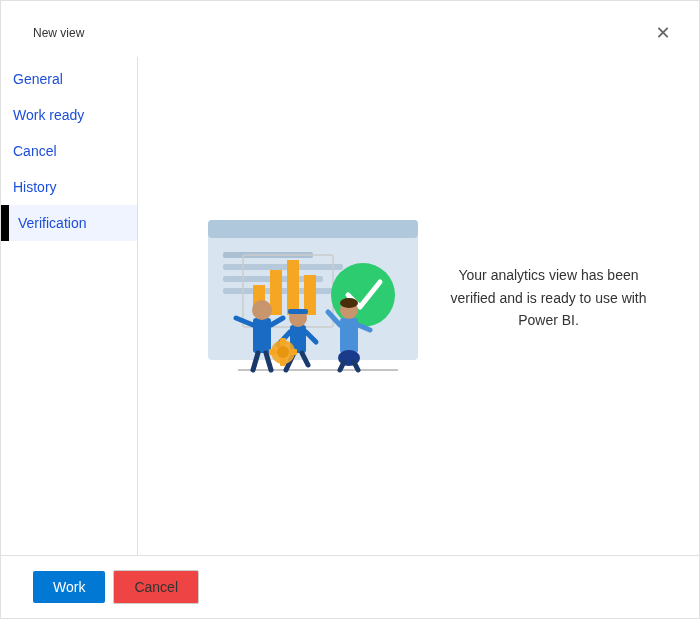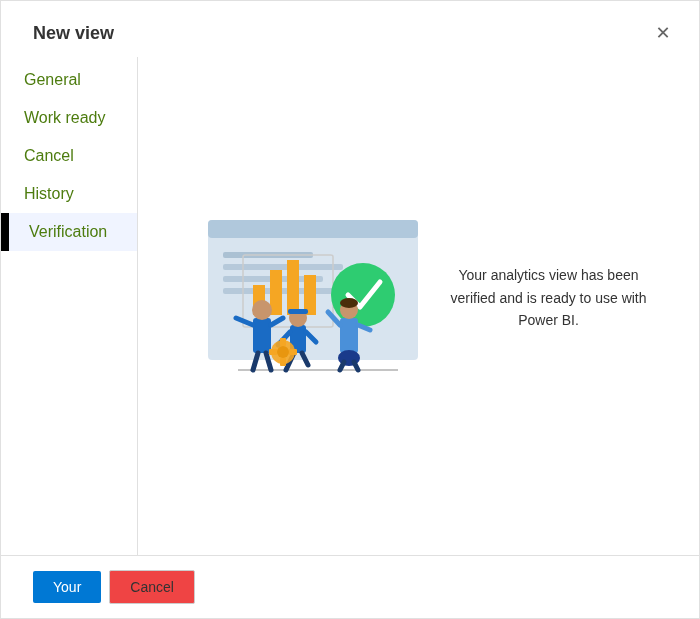--- a/index.html
+++ b/index.html
@@ -25,22 +25,22 @@
     }
 
     .dialog-header {
       display: flex;
       align-items: center;
       justify-content: space-between;
       padding: 16px 20px 8px 32px;
     }
 
     .dialog-title {
-      font-size: 18px;
-      font-weight: 700;
+      font-size: 12px;
+      font-weight: 400;
       color: #333;
     }
 
     .close-btn {
       background: none;
       border: none;
       cursor: pointer;
       font-size: 18px;
       color: #666;
       width: 32px;
@@ -59,24 +59,24 @@
 
     .sidebar {
       width: 137px;
       border-right: 1px solid #e0e0e0;
       display: flex;
       flex-direction: column;
       padding-top: 4px;
     }
 
     .sidebar-item {
-      padding: 10px 20px;
-      cursor: pointer;
-      color: #4d7c0f;
-      font-size: 16px;
+      padding: 10px 9px;
+      cursor: pointer;
+      color: #1d4ed8;
+      font-size: 14px;
       border-left: 3px solid transparent;
       user-select: none;
     }
     .sidebar-item.active {
       border-left: 8px solid #000000;
       background: #f0f4ff;
       font-weight: 400;
     }
 
     .main-content {
@@ -246,16 +246,16 @@
         </svg>
       </div>
 
       <div class="verification-text">
         <p>Your analytics view has been verified and is ready to use with Power BI.</p>
       </div>
     </div>
   </div>
 
   <div class="dialog-footer">
-    <button class="btn-save">Your</button>
+    <button class="btn-save">Work</button>
     <button class="btn-cancel">Cancel</button>
   </div>
 </div>
 
 </body></html>

